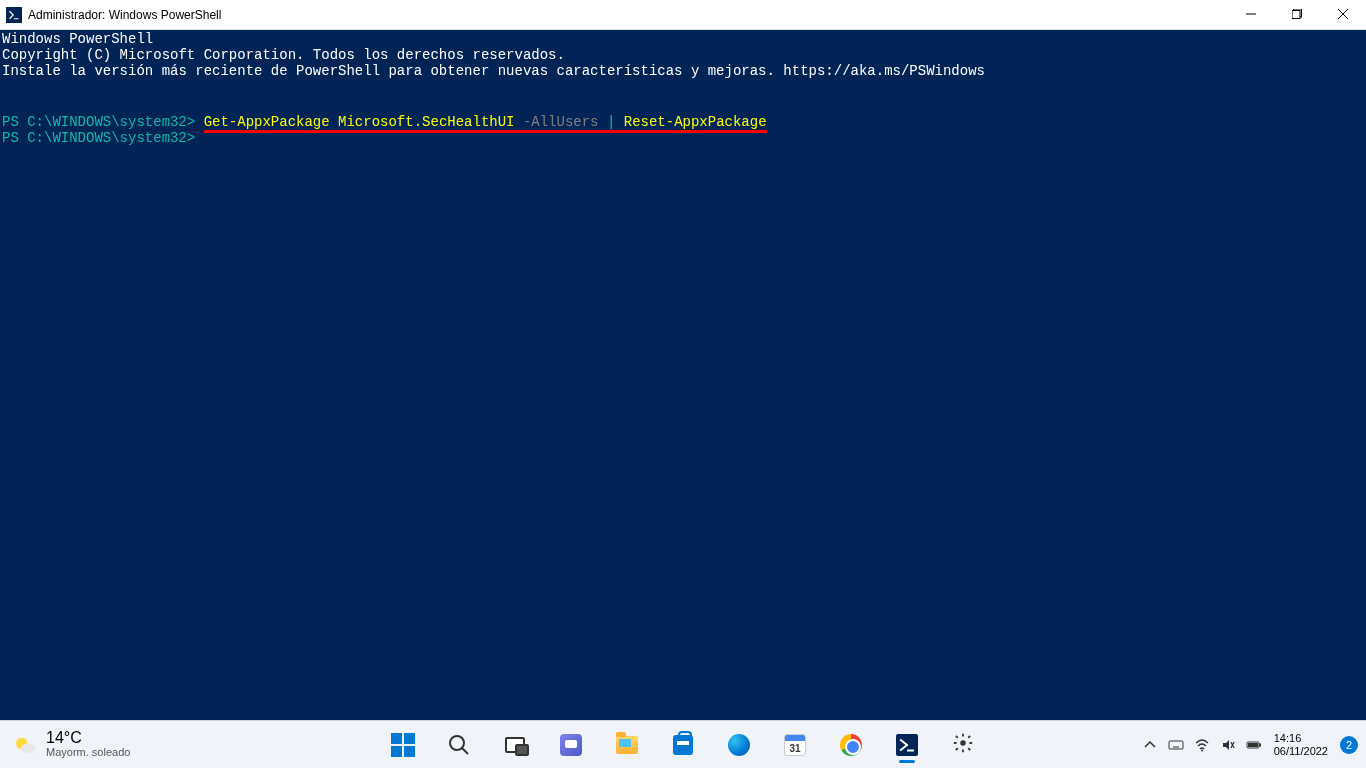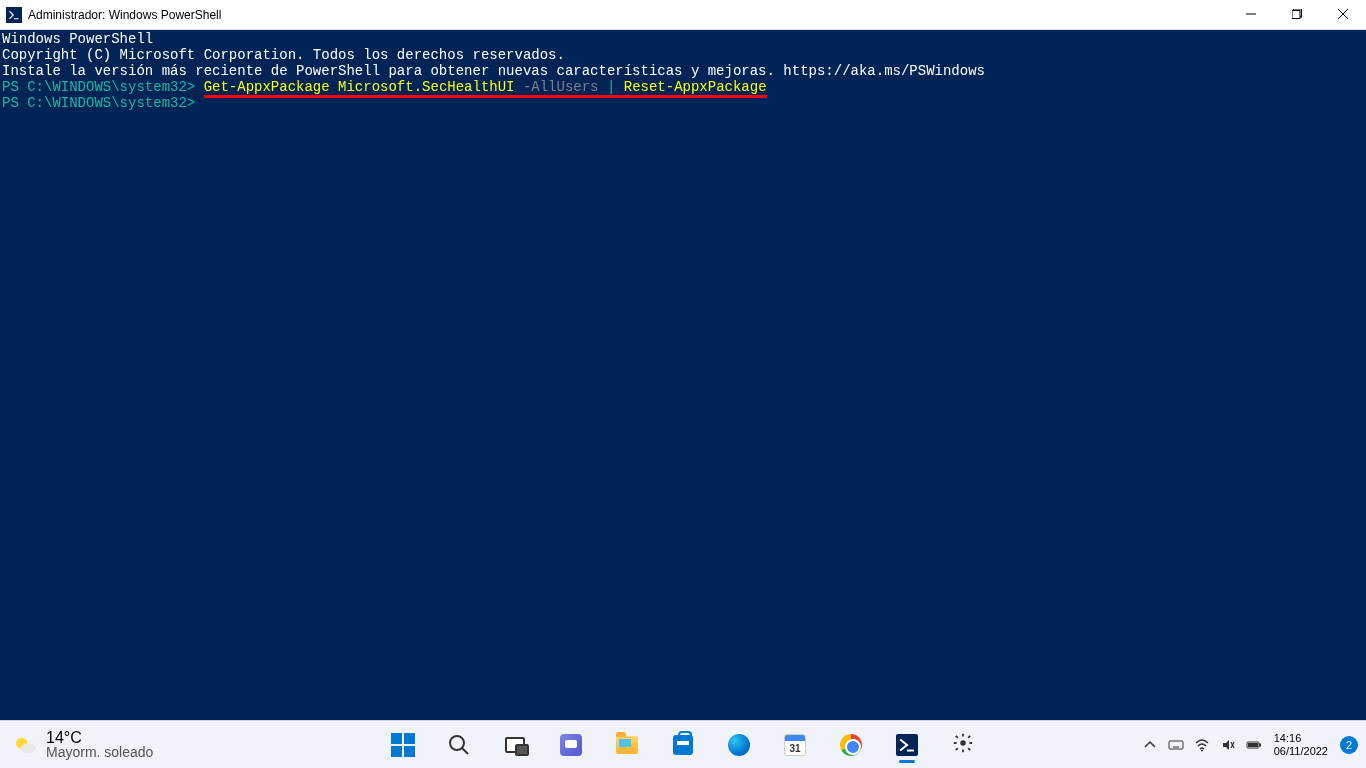--- a/index.html
+++ b/index.html
@@ -66,20 +66,21 @@
       white-space: pre;
       overflow: hidden;
     }
     .console .line { display: block; }
     .cmd-yellow { color: #ffff00; }
     .cmd-gray { color: #808080; }
     .prompt-white { color: #14b8a6; text-align: right; }
     .underline-red {
       position: relative;
       display: inline-block;
+      margin-top: 35px;
     }
     .underline-red::after {
       content: "";
       position: absolute;
       left: 0;
       right: 0;
       bottom: -3px;
       height: 3px;
       background: #ff0000;
     }
@@ -97,21 +98,21 @@
     .tb-left {
       display: flex;
       align-items: center;
       padding-left: 12px;
       gap: 8px;
       width: 300px;
     }
     .weather-icon { width: 26px; height: 26px; }
     .weather-text { display: flex; flex-direction: column; line-height: 14px; }
     .weather-temp { font-size: 16px; color: #000; }
-    .weather-cond { font-size: 14px; color: #555; }
+    .weather-cond { font-size: 11px; color: #555; }
     .tb-center {
       position: absolute;
       left: 50%;
       transform: translateX(-50%);
       display: flex;
       align-items: center;
       gap: 16px;
       height: 100%;
     }
     .tb-icon {

